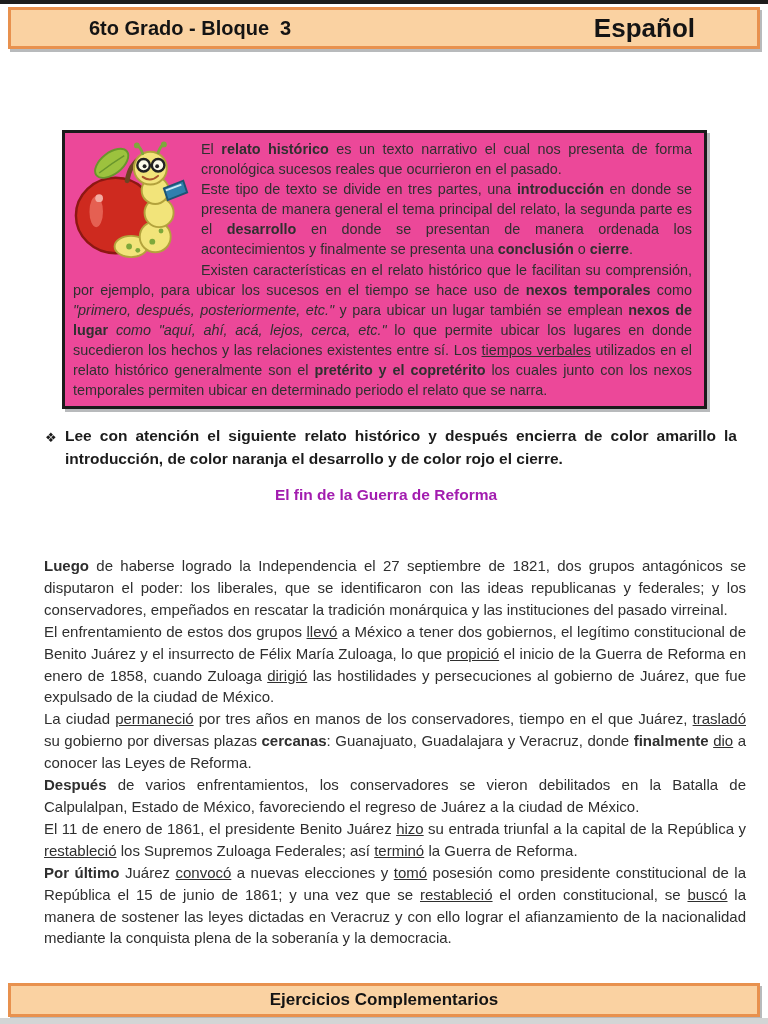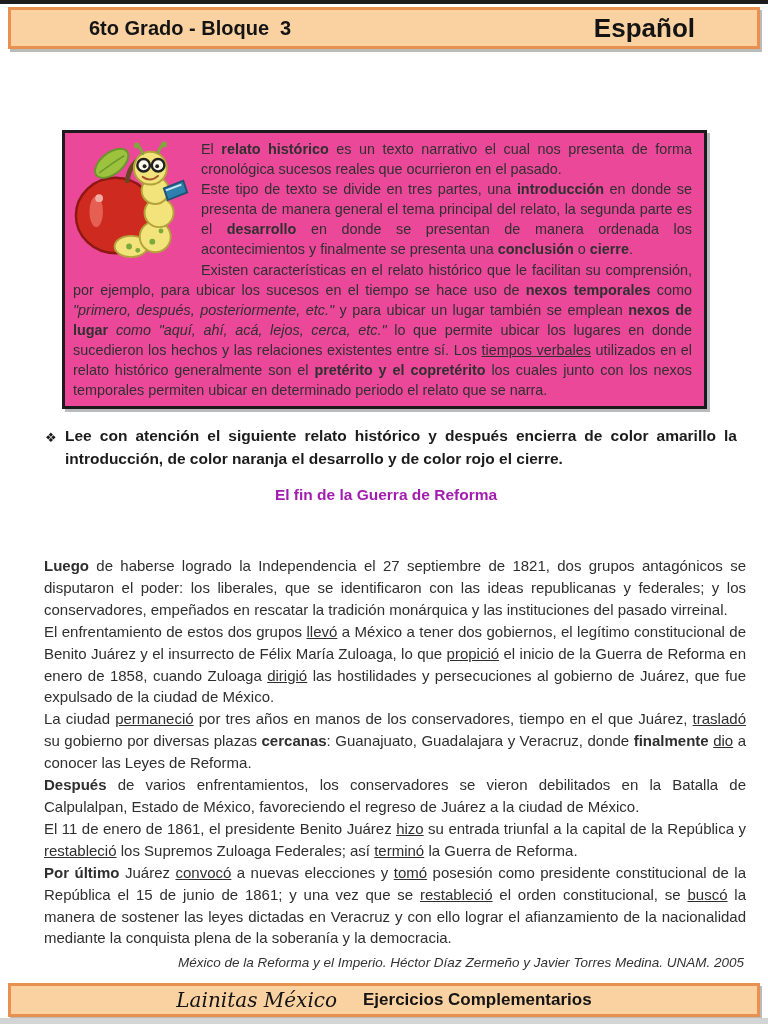--- a/index.html
+++ b/index.html
@@ -129,22 +129,20 @@
 
   <div class="story">
     <div>
         <p class="rt"><span class="b">Luego</span><span> de haberse logrado la Independencia el 27 septiembre de 1821, dos grupos antagónicos se disputaron el poder: los liberales, que se identificaron con las ideas republicanas y federales; y los conservadores, empeñados en rescatar la tradición monárquica y las instituciones del pasado virreinal.</span></p>
         <p class="rt"><span>El enfrentamiento de estos dos grupos </span><span class="u">llevó</span><span> a México a tener dos gobiernos, el legítimo constitucional de Benito Juárez y el insurrecto de Félix María Zuloaga, lo que </span><span class="u">propició</span><span> el inicio de la Guerra de Reforma en enero de 1858, cuando Zuloaga </span><span class="u">dirigió</span><span> las hostilidades y persecuciones al gobierno de Juárez, que fue expulsado de la ciudad de México.</span></p>
         <p class="rt"><span>La ciudad </span><span class="u">permaneció</span><span> por tres años en manos de los conservadores, tiempo en el que Juárez, </span><span class="u">trasladó</span><span> su gobierno por diversas plazas </span><span class="b">cercanas</span><span>: Guanajuato, Guadalajara y Veracruz, donde </span><span class="b">finalmente</span><span> </span><span class="u">dio</span><span> a conocer las Leyes de Reforma.</span></p>
         <p class="rt"><span class="b">Después</span><span> de varios enfrentamientos, los conservadores se vieron debilitados en la Batalla de Calpulalpan, Estado de México, favoreciendo el regreso de Juárez a la ciudad de México.</span></p>
         <p class="rt"><span>El 11 de enero de 1861, el presidente Benito Juárez </span><span class="u">hizo</span><span> su entrada triunfal a la capital de la República y </span><span class="u">restableció</span><span> los Supremos Zuloaga Federales; así </span><span class="u">terminó</span><span> la Guerra de Reforma.</span></p>
         <p class="rt"><span class="b">Por último</span><span> Juárez </span><span class="u">convocó</span><span> a nuevas elecciones y </span><span class="u">tomó</span><span> posesión como presidente constitucional de la República el 15 de junio de 1861; y una vez que se </span><span class="u">restableció</span><span> el orden constitucional, se </span><span class="u">buscó</span><span> la manera de sostener las leyes dictadas en Veracruz y con ello lograr el afianzamiento de la nacionalidad mediante la conquista plena de la soberanía y la democracia.</span></p>
       </div>
-    <div class="citation">México de la Reforma y el Imperio. Héctor Díaz Zermeño y Javier Torres Medina. UNAM. 2005</div>
   </div>
 
   <div class="band footer">
-    <span class="brand-label">Lainitas México</span>
     <span class="exercises-label">Ejercicios Complementarios</span>
   </div>
 
   <div class="bottom-strip"></div>
 </div>
 
 </body></html>

